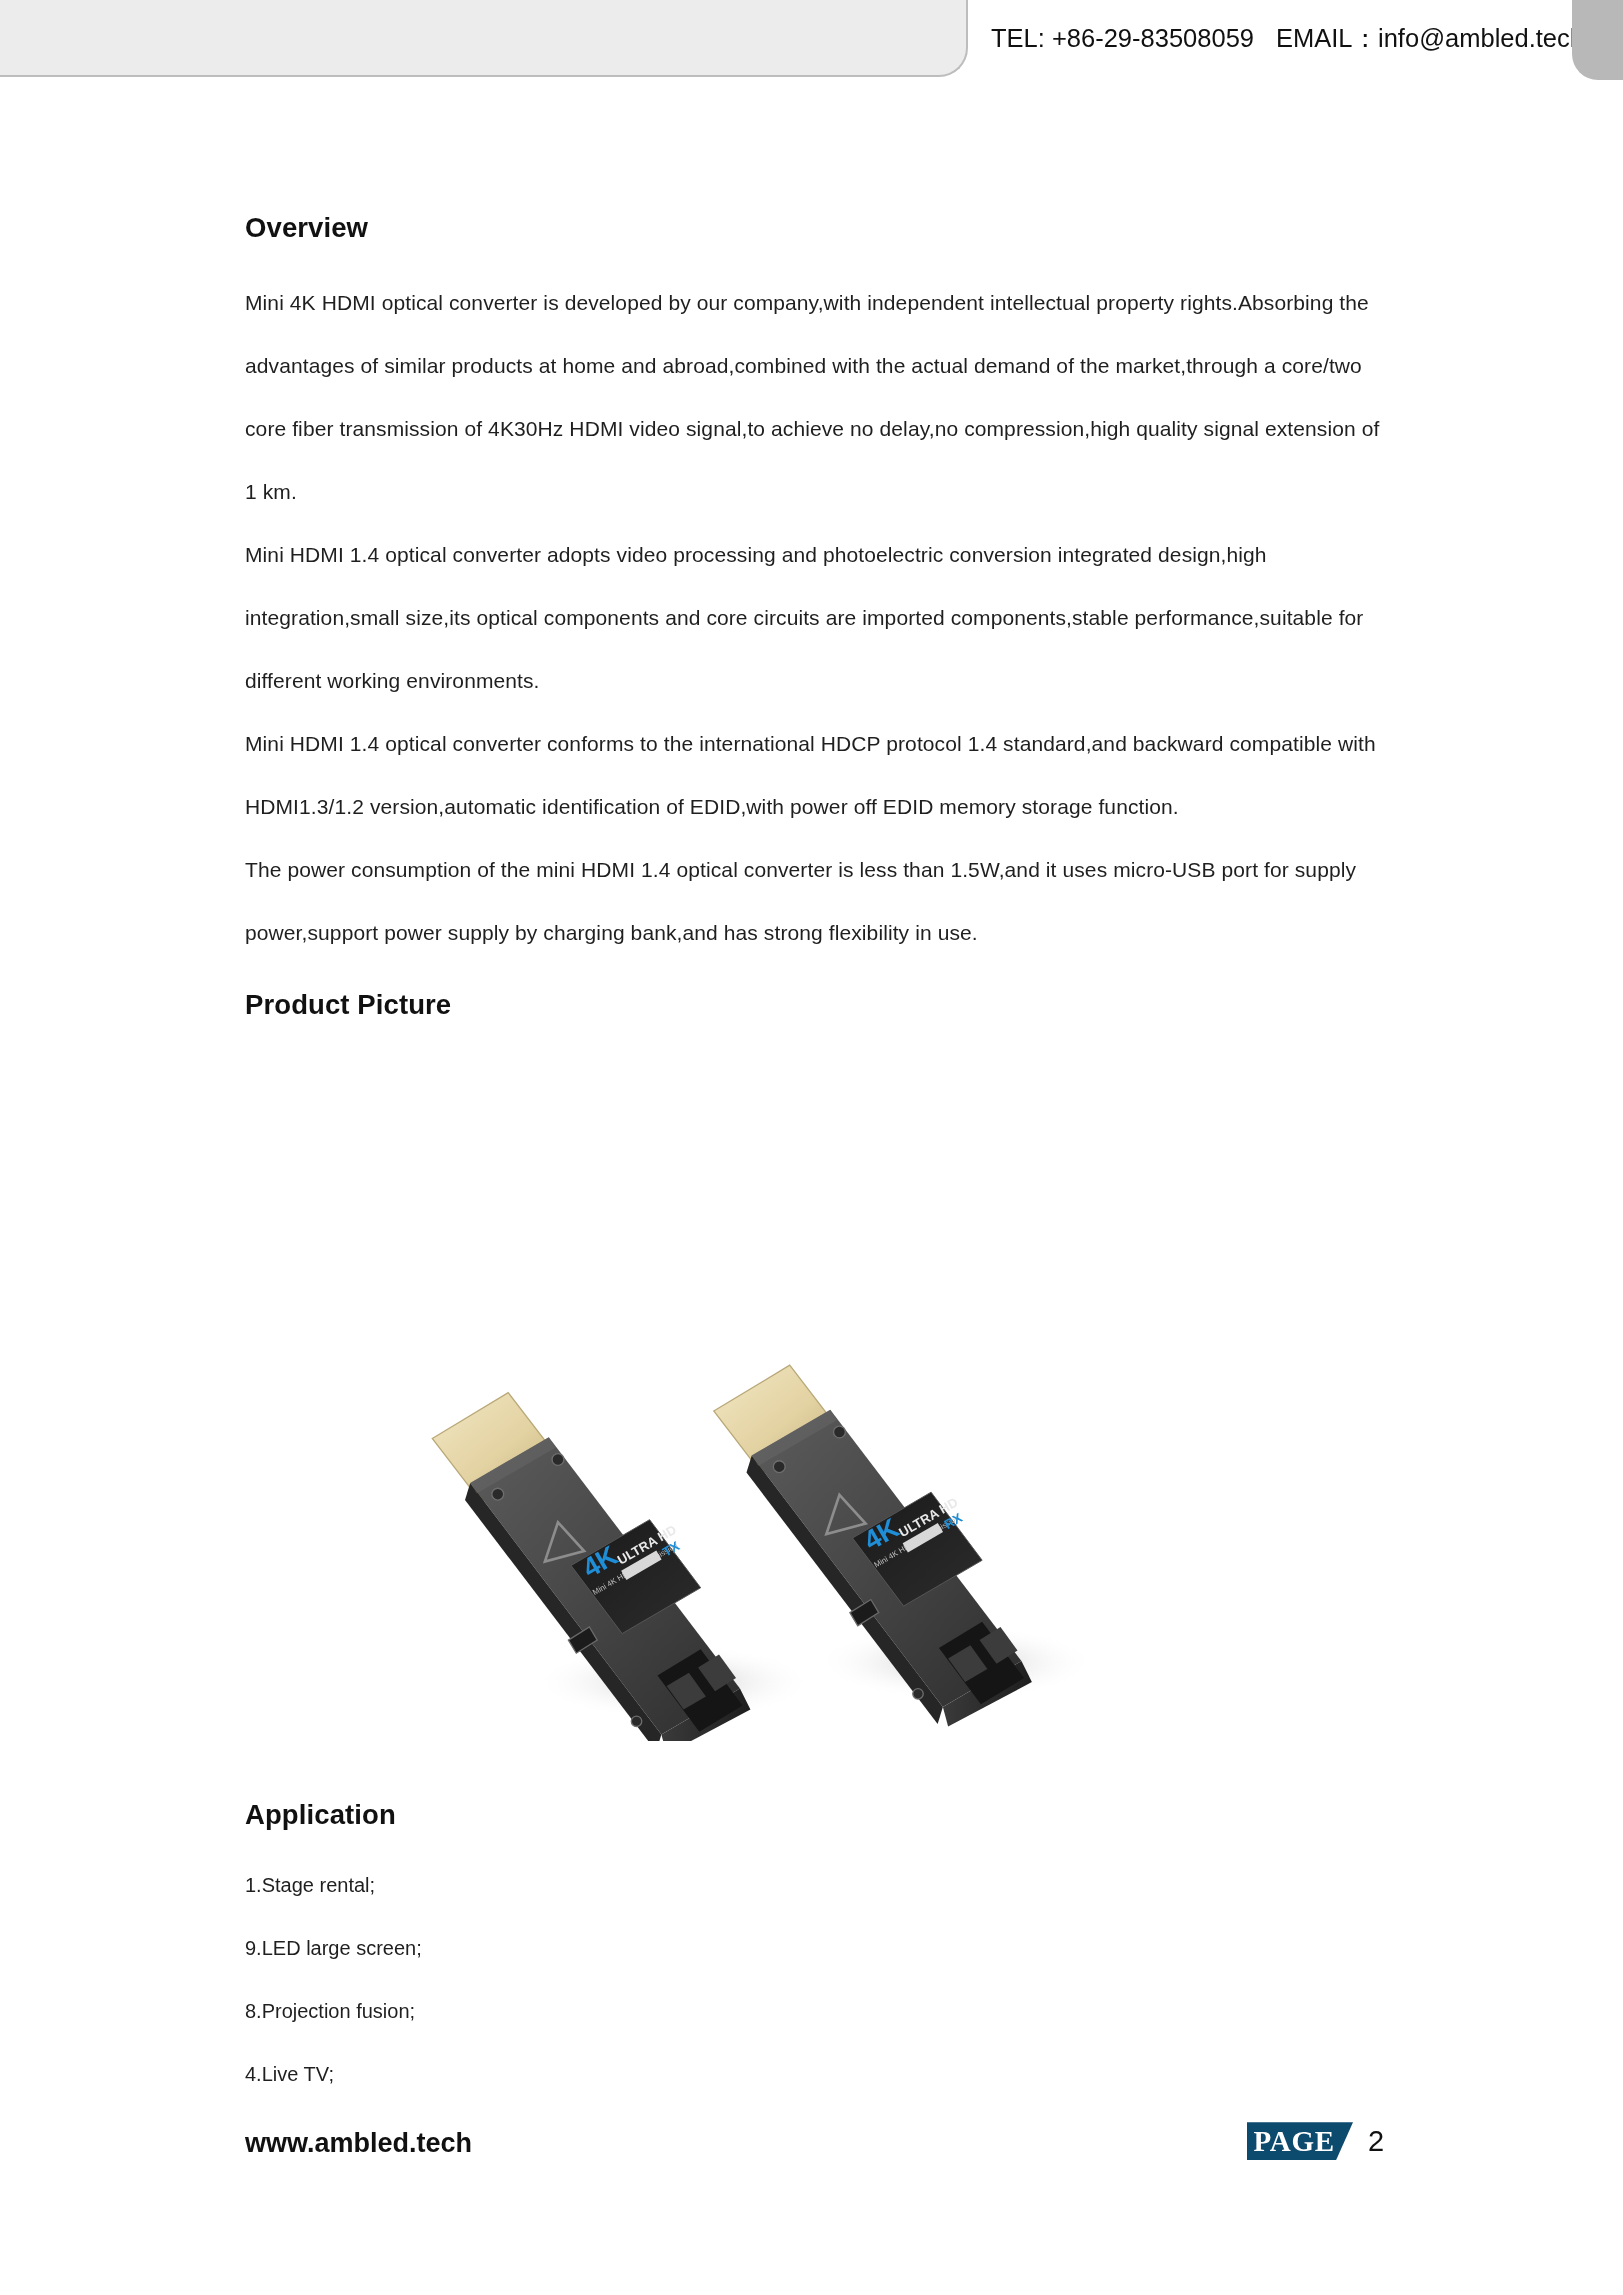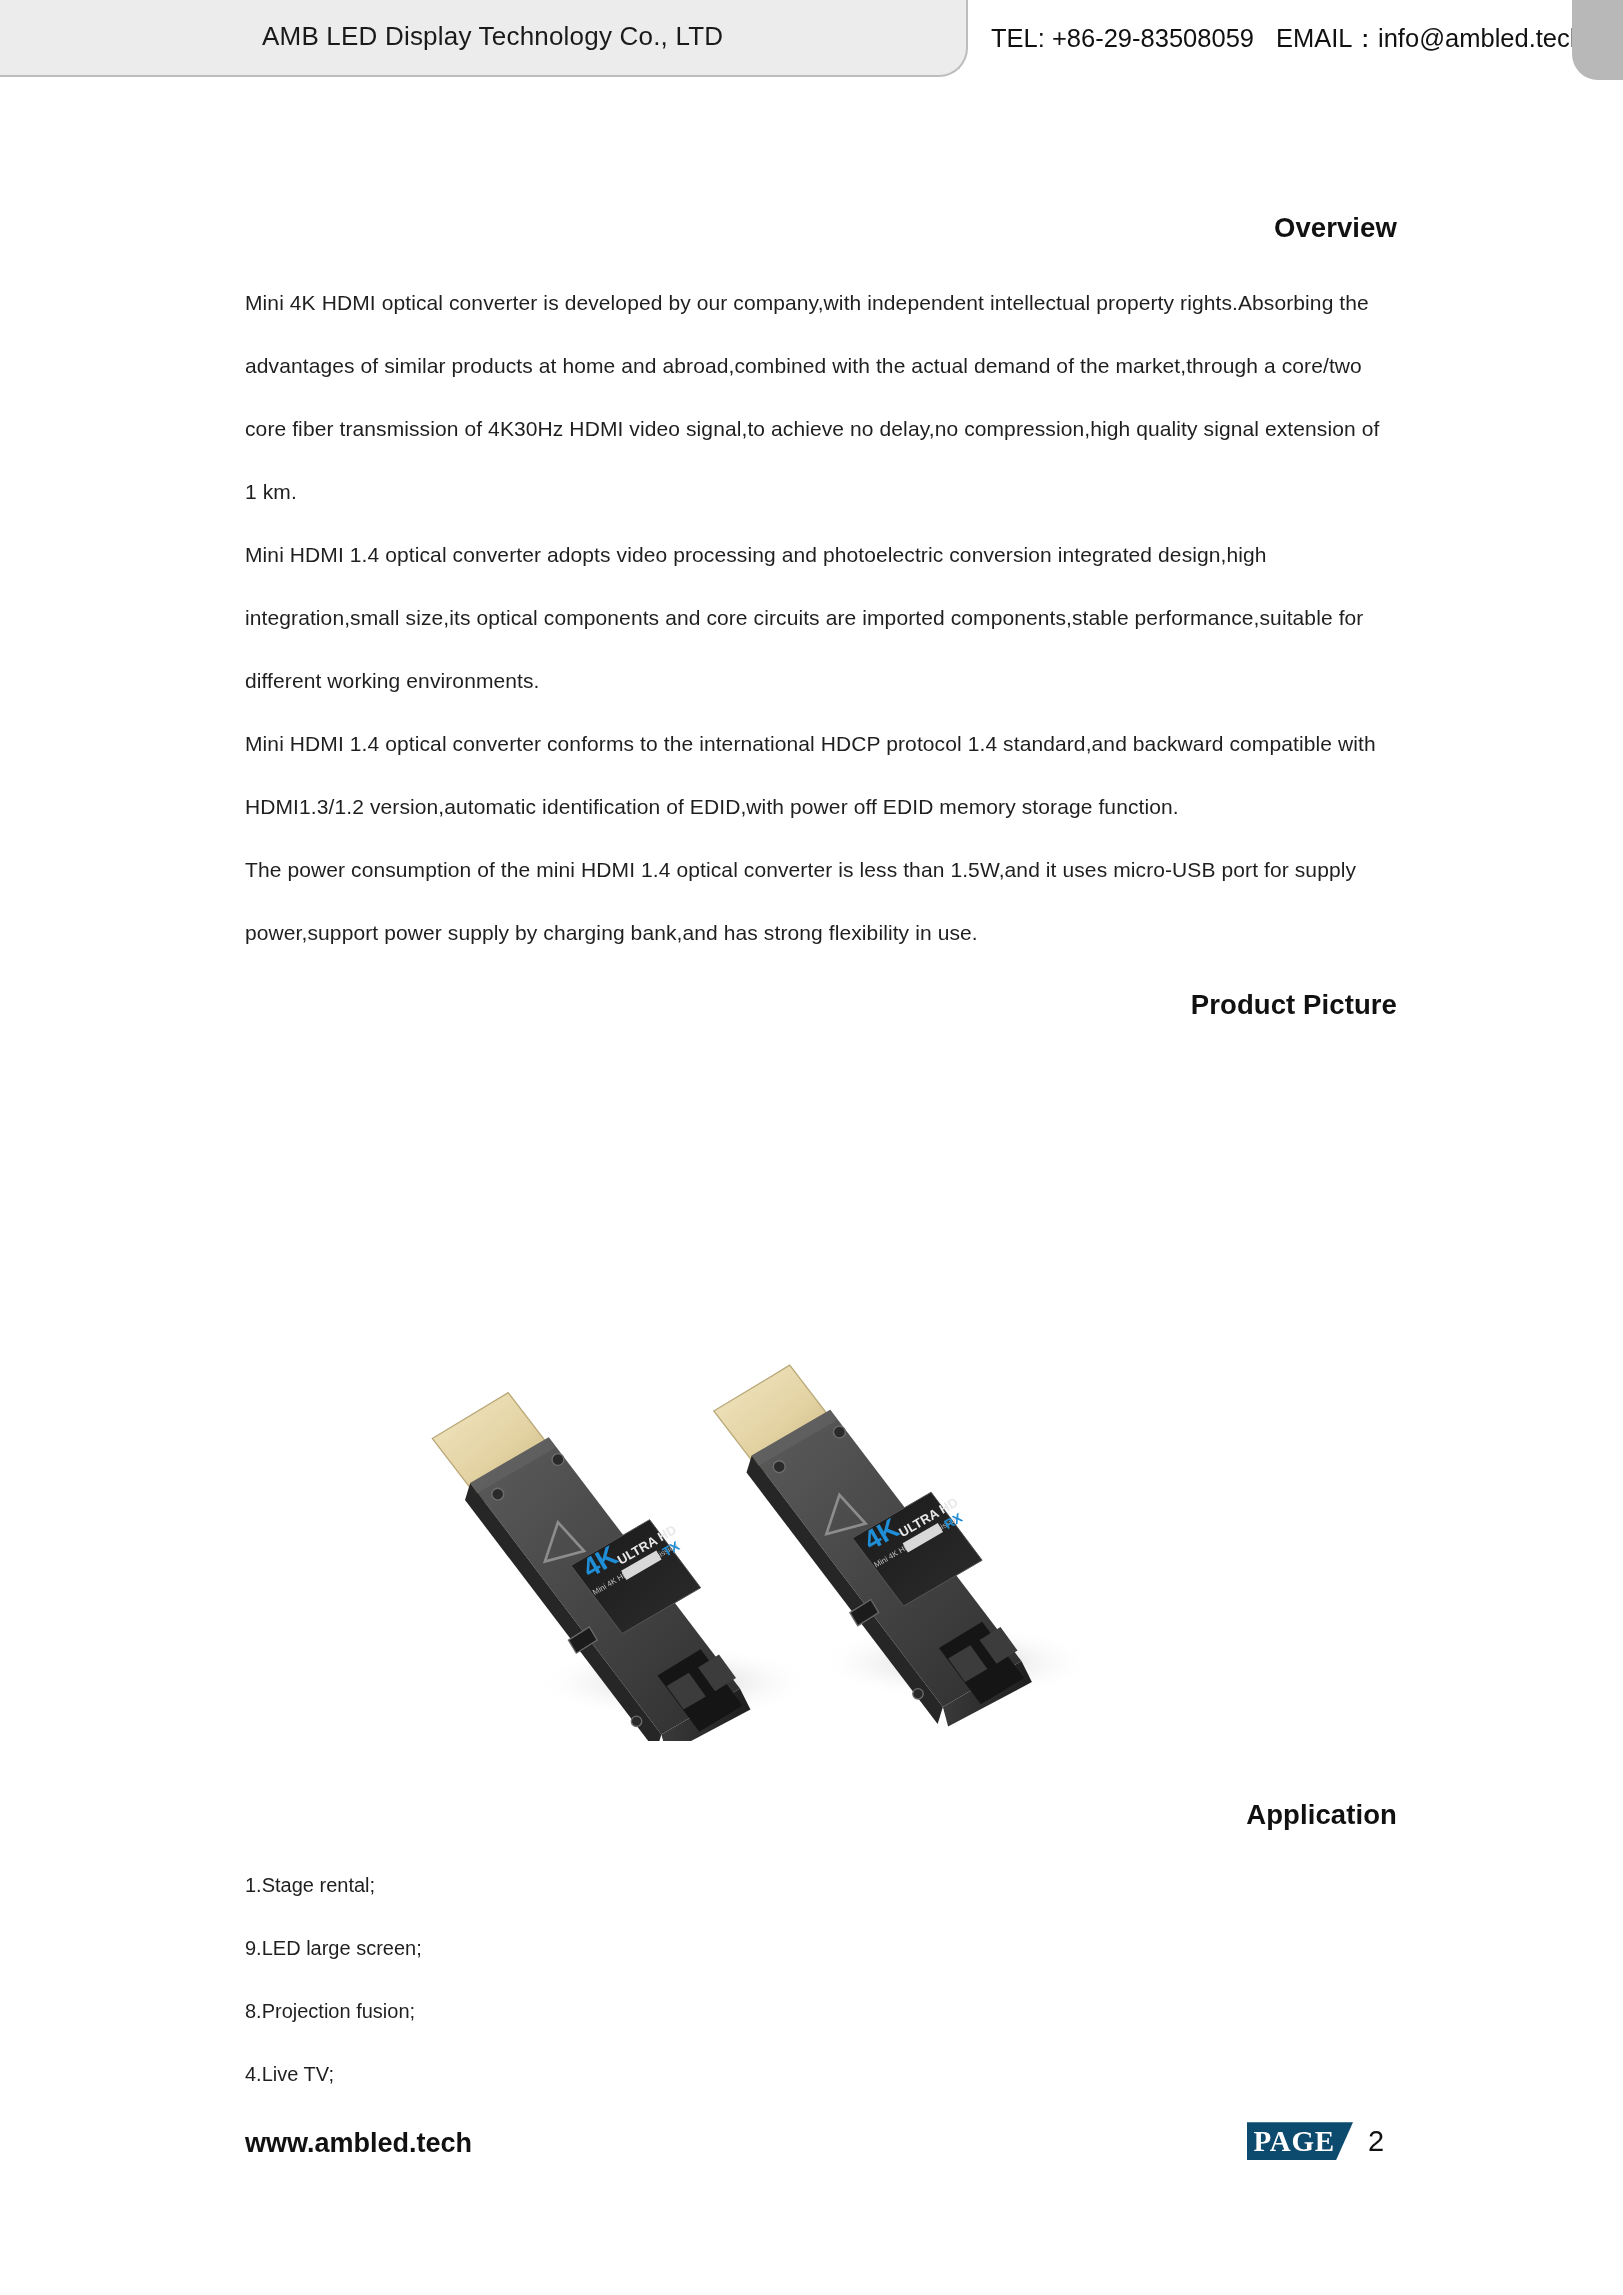--- a/index.html
+++ b/index.html
@@ -73,21 +73,20 @@
     top: 209px;
     width: 1152px;
   }
   .section-heading {
     font-size: 27.5px;
     font-weight: bold;
     line-height: 38px;
     margin: 0 0 23.6px 0;
     color: #111111;
     letter-spacing: 0.1px;
-    text-align: right;
   }
   .para {
     font-size: 21px;
     line-height: 63px;
     margin: 0;
     color: #1f1f1f;
     letter-spacing: 0.1px;
   }
   .para + .para { margin-top: 0; }
 
@@ -168,21 +167,20 @@
     font-size: 29px;
     line-height: 38px;
     color: #111111;
   }
 </style>
 </head>
 <body>
 
 <div id="page-header">
   <div class="header-plate"></div>
-  <div class="header-company">AMB LED Display Technology Co., LTD</div>
   <div class="header-contact">
     <span>TEL: +86-29-83508059</span><span class="gap"></span><span>EMAIL：info@ambled.tech</span>
   </div>
   <div class="header-tab"></div>
 </div>
 
 <div id="content">
 
   <h2 class="section-heading">Overview</h2>
 

